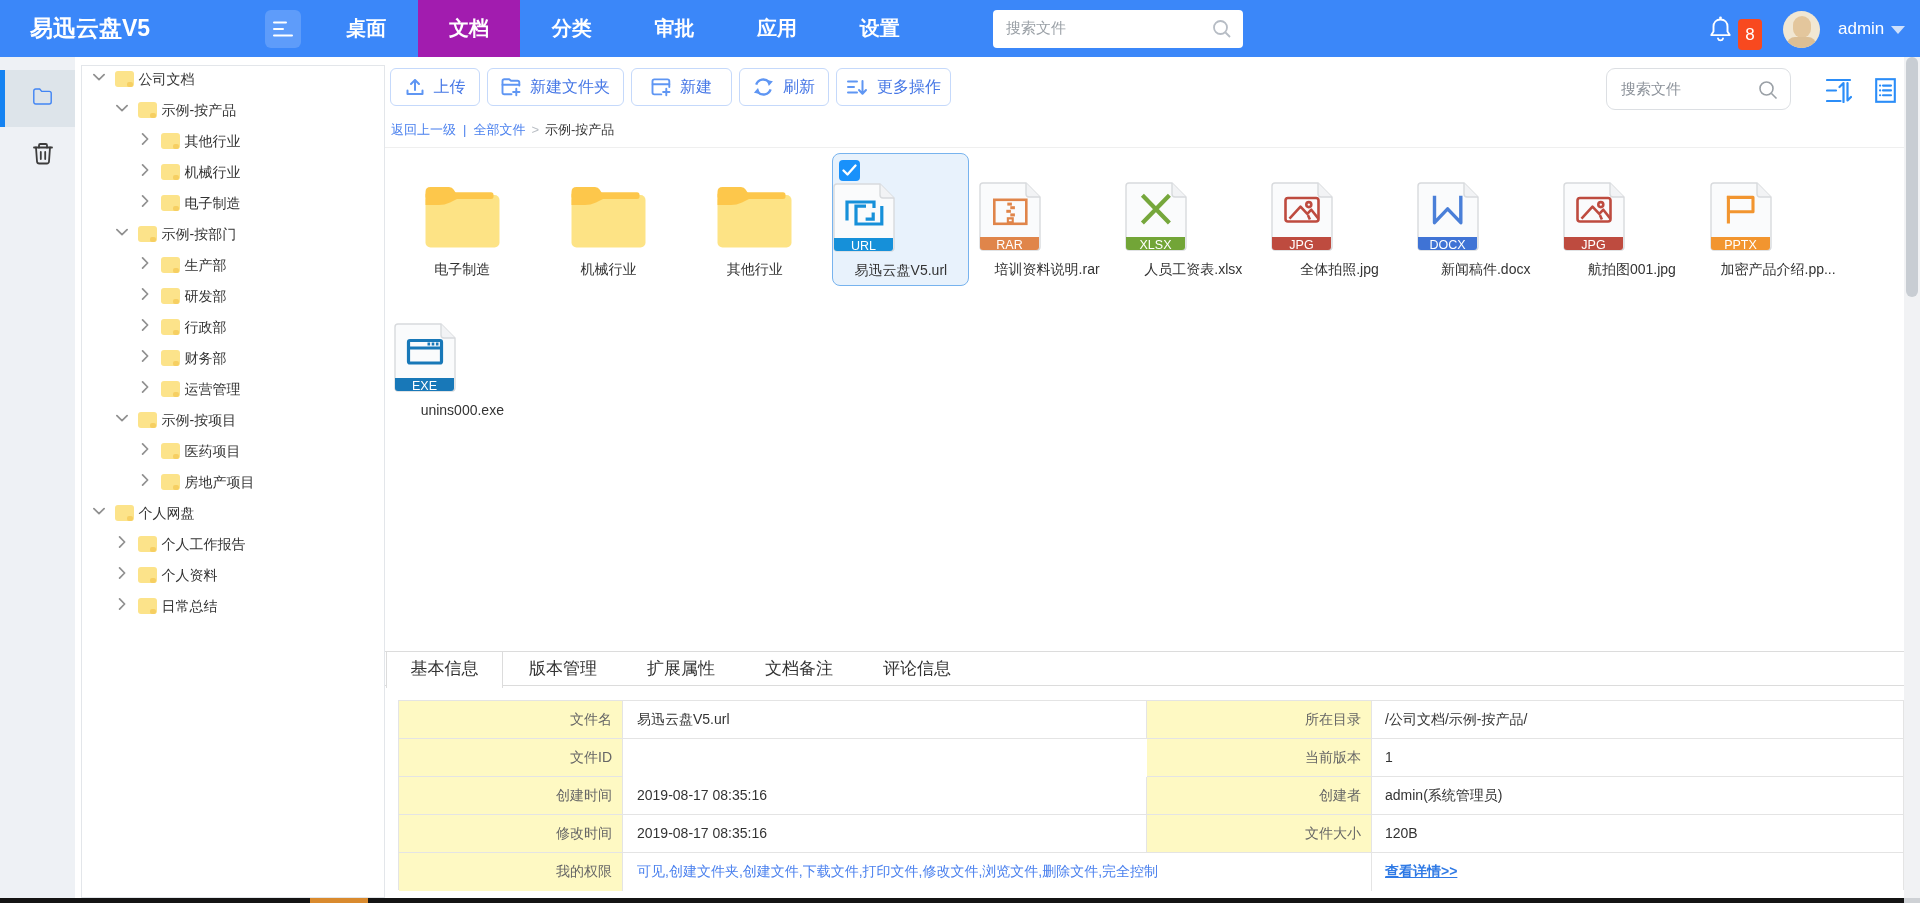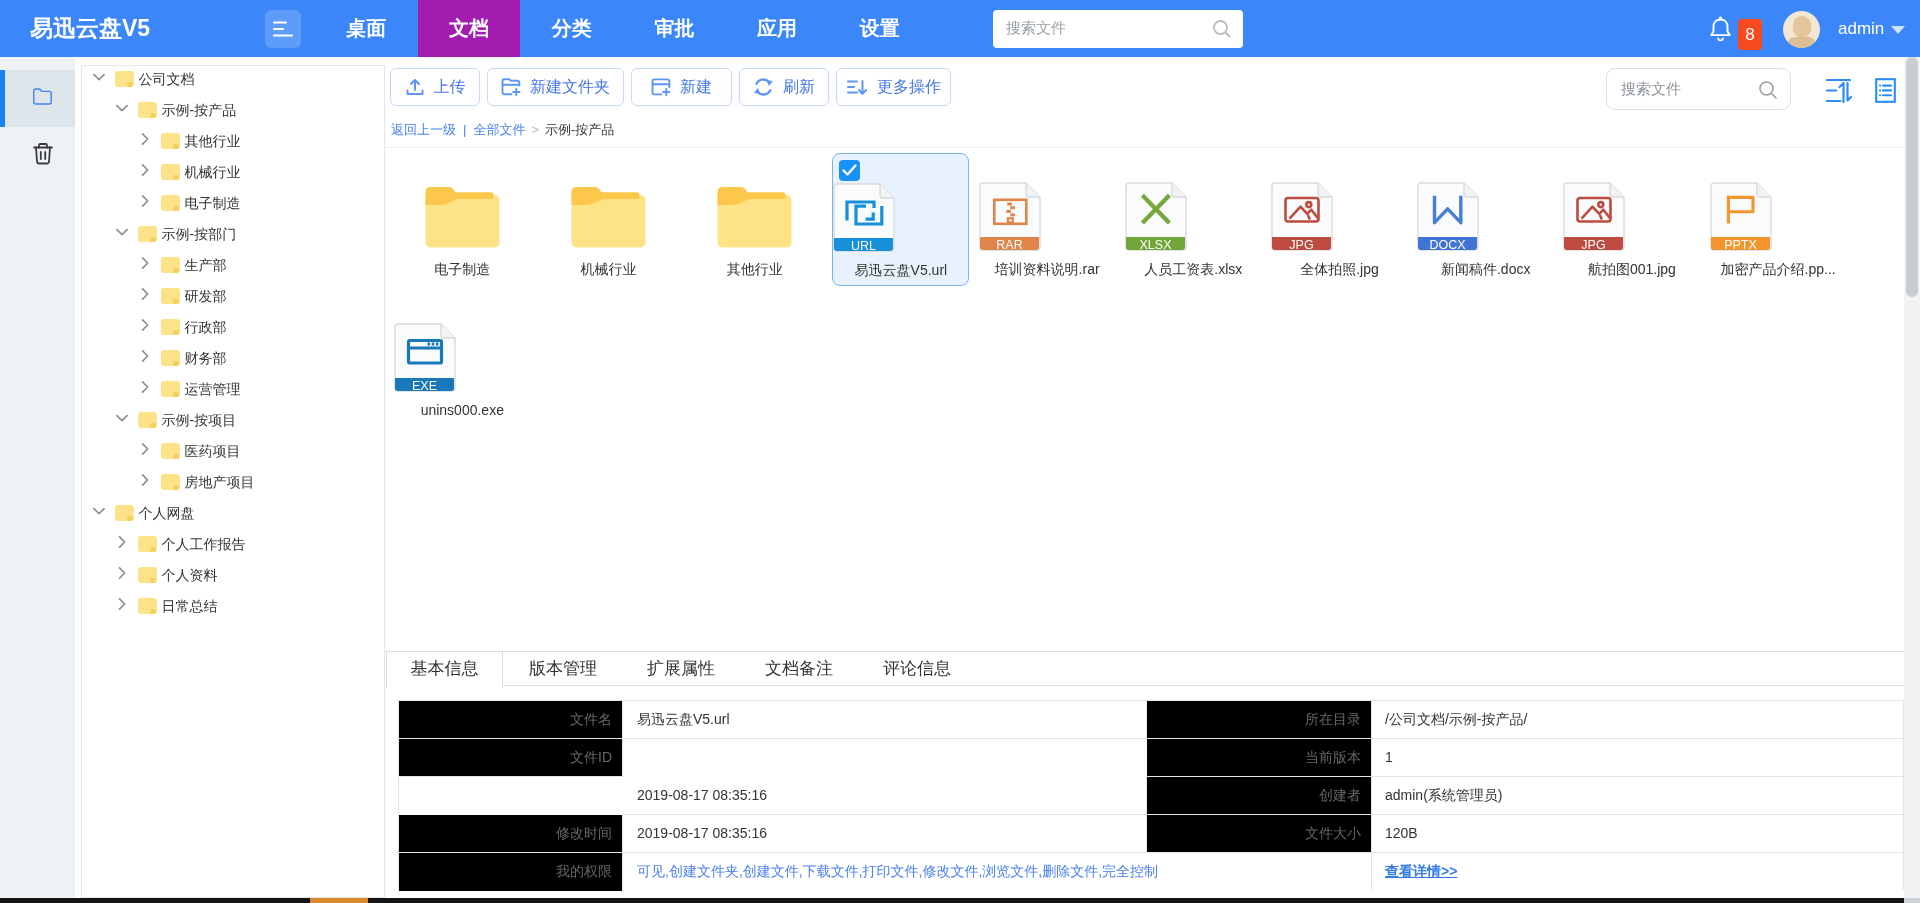--- a/index.html
+++ b/index.html
@@ -53,21 +53,21 @@
 .chk svg{position:absolute;left:3px;top:4px}
 .icwrap{position:absolute;left:0;right:0;top:29px;display:flex;justify-content:flex-start}
 .fwrap{position:absolute;left:0;right:0;top:33px;display:flex;justify-content:center}
 
 .tabbar{position:absolute;left:385px;top:651px;width:1519px;height:35px;border-top:1px solid #dcdcdc;border-bottom:1px solid #dcdcdc;background:#fff}
 .tabbar .tb{position:absolute;top:0;height:35px;line-height:34px;text-align:center;font-size:17px;color:#333}
 .tabbar .tb.on{border-left:1px solid #dcdcdc;border-right:1px solid #dcdcdc;background:#fff;height:36px}
 
 .itbl{position:absolute;left:398px;top:700px;width:1506px;height:190px;border:1px solid #e4e4e4}
 .itbl .cellb{position:absolute;border-right:1px solid #e4e4e4;border-bottom:1px solid #e4e4e4}
-.lab{background:#000000;color:#666;font-size:14px;text-align:right}
+.lab{background:#fef9c3;color:#666;font-size:14px;text-align:right}
 .val{background:#fff;color:#333;font-size:14px;text-align:left}
 .itbl .r{height:38px;line-height:37px}
 .blue{color:#4a80ee}
 
 .sbar{position:absolute;left:1904px;top:57px;width:16px;height:841px;background:#f1f2f4}
 .sthumb{position:absolute;left:1906px;top:57px;width:12px;height:240px;background:#c8cdd3;border-radius:6px}
 .bstrip{position:absolute;left:0;top:898px;width:1920px;height:5px;background:#141414}
 .borange{position:absolute;left:310px;top:898px;width:58px;height:5px;background:#d98a2e}
 </style>
 </head>
@@ -491,20 +491,21 @@
 </div>
 
 <div class="itbl" id="itbl">
     <div class="cellb lab r" style="left:0;top:0px;width:224px;padding-right:10px">文件名</div>
     <div class="cellb val r" style="left:224px;top:0px;width:524px;padding-left:14px">易迅云盘V5.url</div>
     <div class="cellb lab r" style="left:748px;top:0px;width:225px;padding-right:10px">所在目录</div>
     <div class="cellb val r" style="left:973px;top:0px;width:531px;padding-left:13px;border-right:none">/公司文档/示例-按产品/</div>
     <div class="cellb lab r" style="left:0;top:38px;width:224px;padding-right:10px">文件ID</div>
     <div class="cellb lab r" style="left:748px;top:38px;width:225px;padding-right:10px">当前版本</div>
     <div class="cellb val r" style="left:973px;top:38px;width:531px;padding-left:13px;border-right:none">1</div>
+    <div class="cellb lab r" style="left:0;top:76px;width:224px;padding-right:10px">创建时间</div>
     <div class="cellb val r" style="left:224px;top:76px;width:524px;padding-left:14px">2019-08-17 08:35:16</div>
     <div class="cellb lab r" style="left:748px;top:76px;width:225px;padding-right:10px">创建者</div>
     <div class="cellb lab r" style="left:0;top:114px;width:224px;padding-right:10px">修改时间</div>
     <div class="cellb val r" style="left:973px;top:76px;width:531px;padding-left:13px;border-right:none">admin(系统管理员)</div>
     <div class="cellb val r" style="left:224px;top:114px;width:524px;padding-left:14px">2019-08-17 08:35:16</div>
     <div class="cellb lab r" style="left:748px;top:114px;width:225px;padding-right:10px">文件大小</div>
     <div class="cellb val r" style="left:973px;top:114px;width:531px;padding-left:13px;border-right:none">120B</div>
     <div class="cellb lab r" style="left:0;top:152px;width:224px;padding-right:10px;border-bottom:none">我的权限</div>
     <div class="cellb val r blue" style="left:224px;top:152px;width:749px;padding-left:14px;border-bottom:none">可见,创建文件夹,创建文件,下载文件,打印文件,修改文件,浏览文件,删除文件,完全控制</div>
     <div class="cellb val r" style="left:973px;top:152px;width:531px;padding-left:13px;border-right:none;border-bottom:none"><a style="color:#2f7ae5;font-weight:bold;text-decoration:underline;font-size:14px">查看详情&gt;&gt;</a></div>

